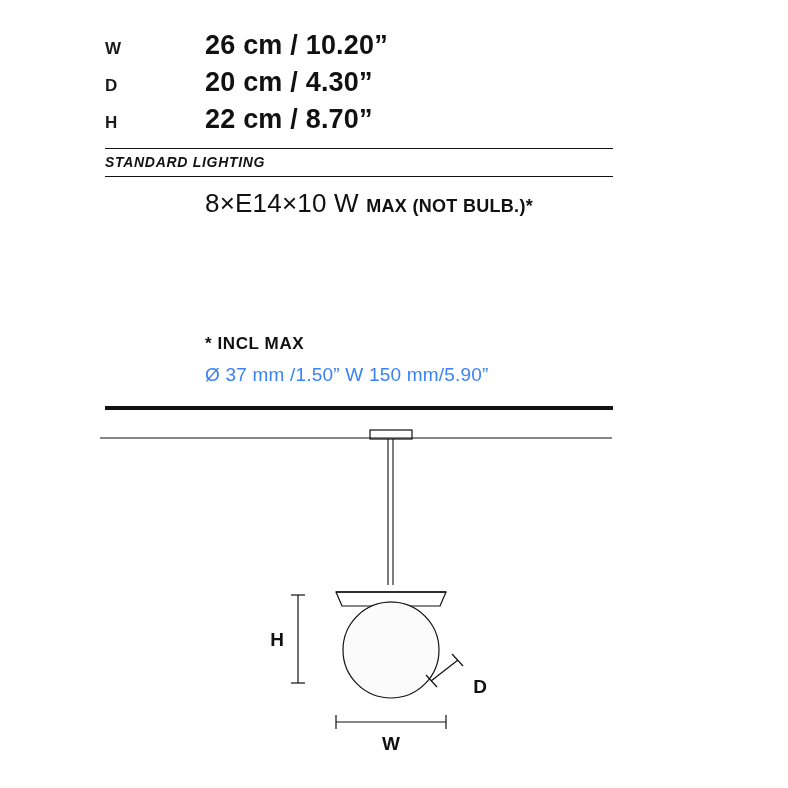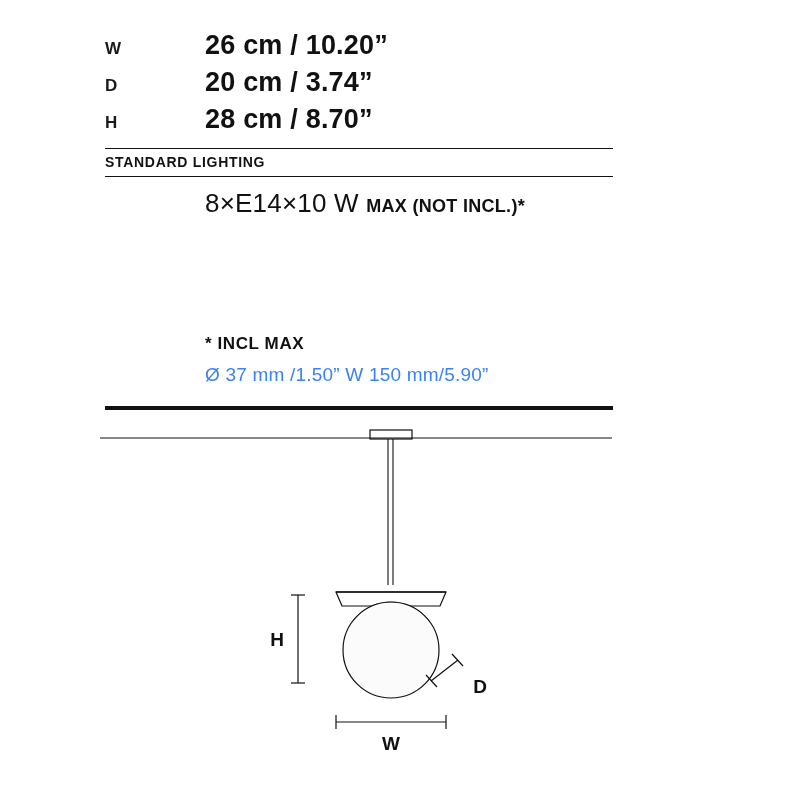--- a/index.html
+++ b/index.html
@@ -63,20 +63,21 @@
   #rule-above-drawing { top: 406px; height: 4px; }
 
   .standard-label {
     position: absolute;
     left: 105px;
     top: 154px;
     font-size: 14px;
     font-weight: 700;
     letter-spacing: 0.7px;
     color: #111;
+    font-style: italic;
   }
 
   .lamp-spec {
     position: absolute;
     left: 205px;
     top: 188px;
     font-size: 26px;
     letter-spacing: 0.2px;
     color: #111;
     white-space: nowrap;
@@ -130,36 +131,36 @@
 
 <div class="sheet">
 
   <div class="spec-table">
     <div class="spec-row">
       <div class="spec-key">W</div>
       <div class="spec-val">26 cm / 10.20”</div>
     </div>
     <div class="spec-row">
       <div class="spec-key">D</div>
-      <div class="spec-val">20 cm / 3.74”</div>
+      <div class="spec-val">20 cm / 4.30”</div>
     </div>
     <div class="spec-row">
       <div class="spec-key">H</div>
-      <div class="spec-val">28 cm / 8.70”</div>
+      <div class="spec-val">22 cm / 8.70”</div>
     </div>
   </div>
 
   <div class="rule rule-thin" id="rule-under-dims"></div>
 
   <div class="standard-label">STANDARD LIGHTING</div>
 
   <div class="rule rule-thin" id="rule-under-standard"></div>
 
   <div class="lamp-spec">
-    <span>8×E14×10 W </span><span class="small">MAX (NOT INCL.)*</span>
+    <span>8×E14×10 W </span><span class="small">MAX (NOT BULB.)*</span>
   </div>
 
   <div class="bulb-note-title">* INCL MAX</div>
   <div class="bulb-note-dims">Ø 37 mm /1.50”  W 150 mm/5.90”</div>
 
   <div class="rule rule-thick" id="rule-above-drawing"></div>
 
   <div class="drawing">
     <svg width="788" height="378" viewBox="0 0 788 378" xmlns="http://www.w3.org/2000/svg">
 

